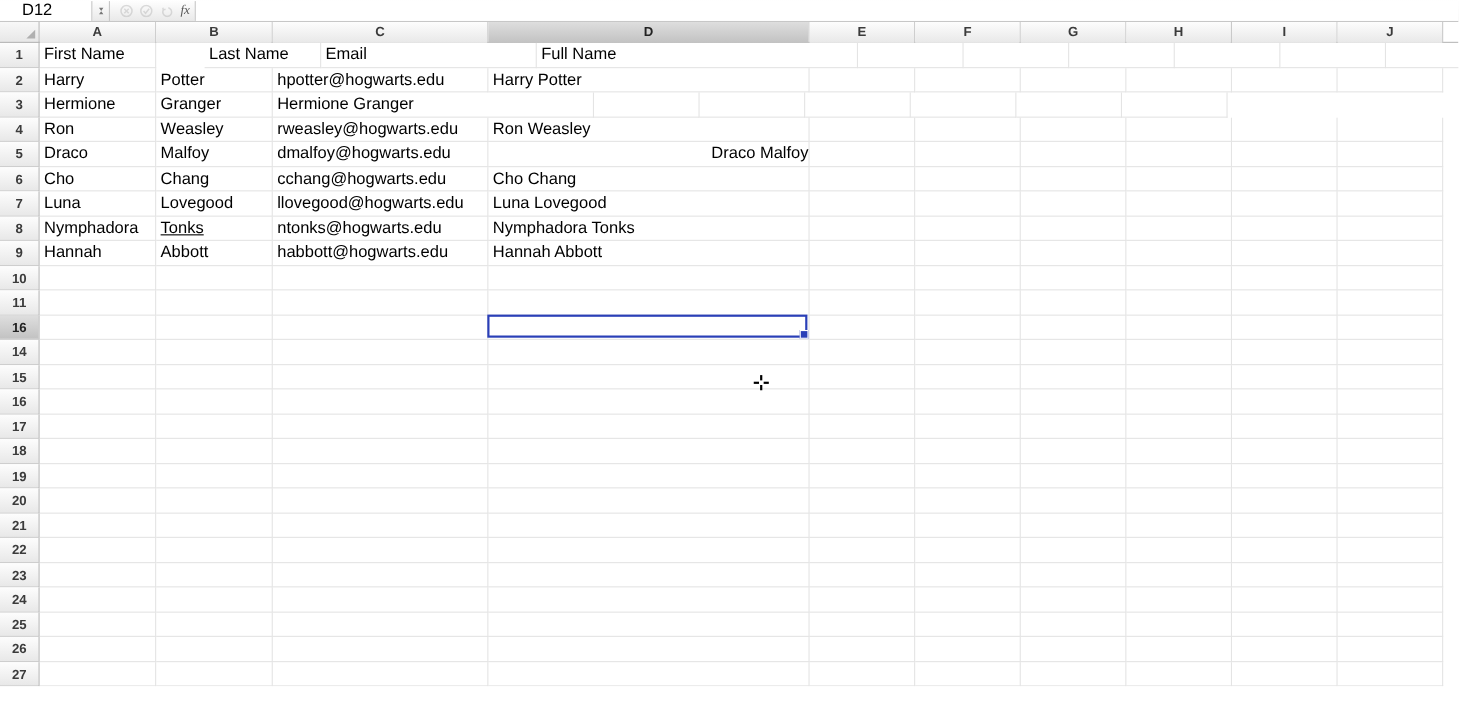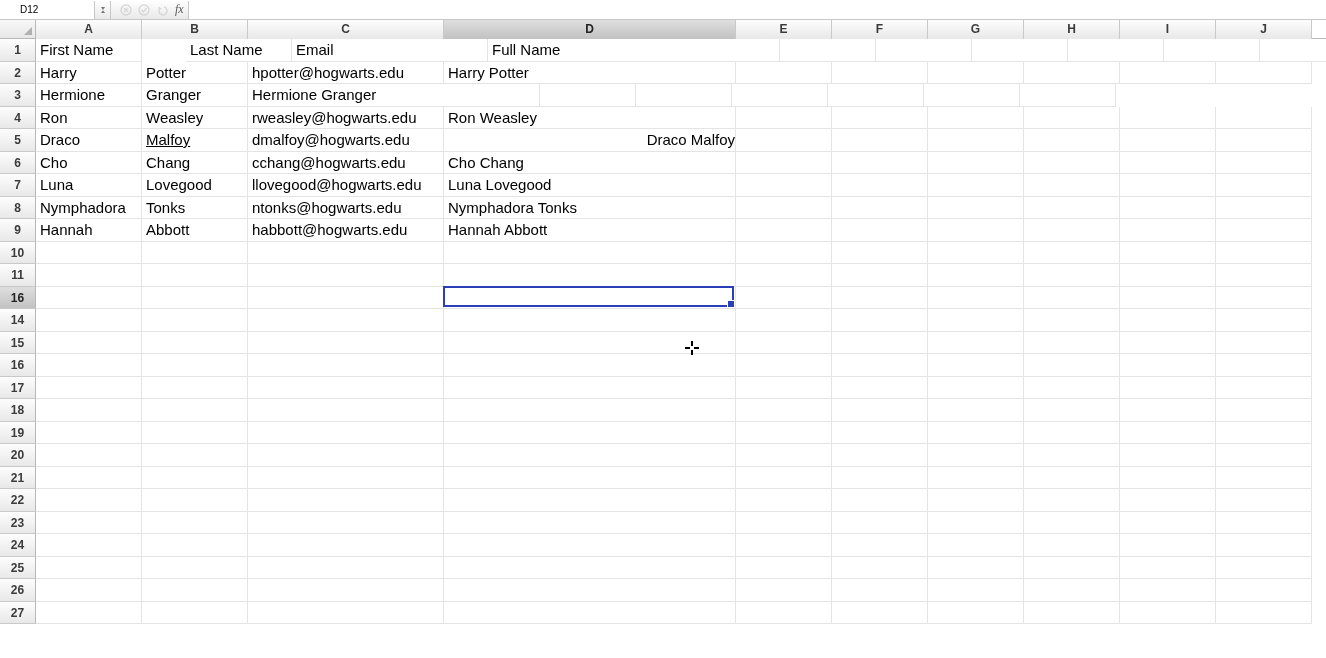--- a/index.html
+++ b/index.html
@@ -16,28 +16,28 @@
   
   .fbar {
     display: flex;
     align-items: center;
     height: 20px;
     background: linear-gradient(#ffffff,#e9e9e9);
     border-bottom: 1px solid #c7c7c7;
     font-size: 11px;
   }
   .name-box {
-    width: 95px;
+    width: 84px;
     height: 18px;
     line-height: 18px;
     padding-left: 20px;
     background: #fff;
     border-right: 1px solid #c7c7c7;
     font-family: Arial, sans-serif;
-    font-size: 10px;
+    font-size: 15px;
     color: #000;
   }
   .name-box-btn {
     width: 16px;
     height: 18px;
     display: flex;
     align-items: center;
     justify-content: center;
     color: #555;
     border-right: 1px solid #c7c7c7;
@@ -271,21 +271,21 @@
         <div class="cell" style="width: 96px;"></div>
         <div class="cell" style="width: 96px;"></div>
         <div class="cell" style="width: 96px;"></div>
         <div class="cell" style="width: 96px;"></div>
         <div class="cell" style="width: 96px;"></div>
         <div class="cell" style="width: 96px;"></div>
       </div>
       <div class="body-row">
         <div class="row-header">5</div>
         <div class="cell" style="width: 106px;"><span>Draco</span></div>
-        <div class="cell" style="width: 106px; text-decoration: underline;"><span>Malfoy</span></div>
+        <div class="cell" style="width: 106px;"><span>Malfoy</span></div>
         <div class="cell" style="width: 196px;"><span>dmalfoy@hogwarts.edu</span></div>
         <div class="cell" style="width: 292px; text-align: right;"><span>Draco Malfoy</span></div>
         <div class="cell" style="width: 96px;"></div>
         <div class="cell" style="width: 96px;"></div>
         <div class="cell" style="width: 96px;"></div>
         <div class="cell" style="width: 96px;"></div>
         <div class="cell" style="width: 96px;"></div>
         <div class="cell" style="width: 96px;"></div>
       </div>
       <div class="body-row">
@@ -310,21 +310,21 @@
         <div class="cell" style="width: 96px;"></div>
         <div class="cell" style="width: 96px;"></div>
         <div class="cell" style="width: 96px;"></div>
         <div class="cell" style="width: 96px;"></div>
         <div class="cell" style="width: 96px;"></div>
         <div class="cell" style="width: 96px;"></div>
       </div>
       <div class="body-row">
         <div class="row-header">8</div>
         <div class="cell" style="width: 106px;"><span>Nymphadora</span></div>
-        <div class="cell" style="width: 106px;"><span>Tonks</span></div>
+        <div class="cell" style="width: 106px; text-decoration: underline;"><span>Tonks</span></div>
         <div class="cell" style="width: 196px;"><span>ntonks@hogwarts.edu</span></div>
         <div class="cell" style="width: 292px;"><span>Nymphadora Tonks</span></div>
         <div class="cell" style="width: 96px;"></div>
         <div class="cell" style="width: 96px;"></div>
         <div class="cell" style="width: 96px;"></div>
         <div class="cell" style="width: 96px;"></div>
         <div class="cell" style="width: 96px;"></div>
         <div class="cell" style="width: 96px;"></div>
       </div>
       <div class="body-row">

